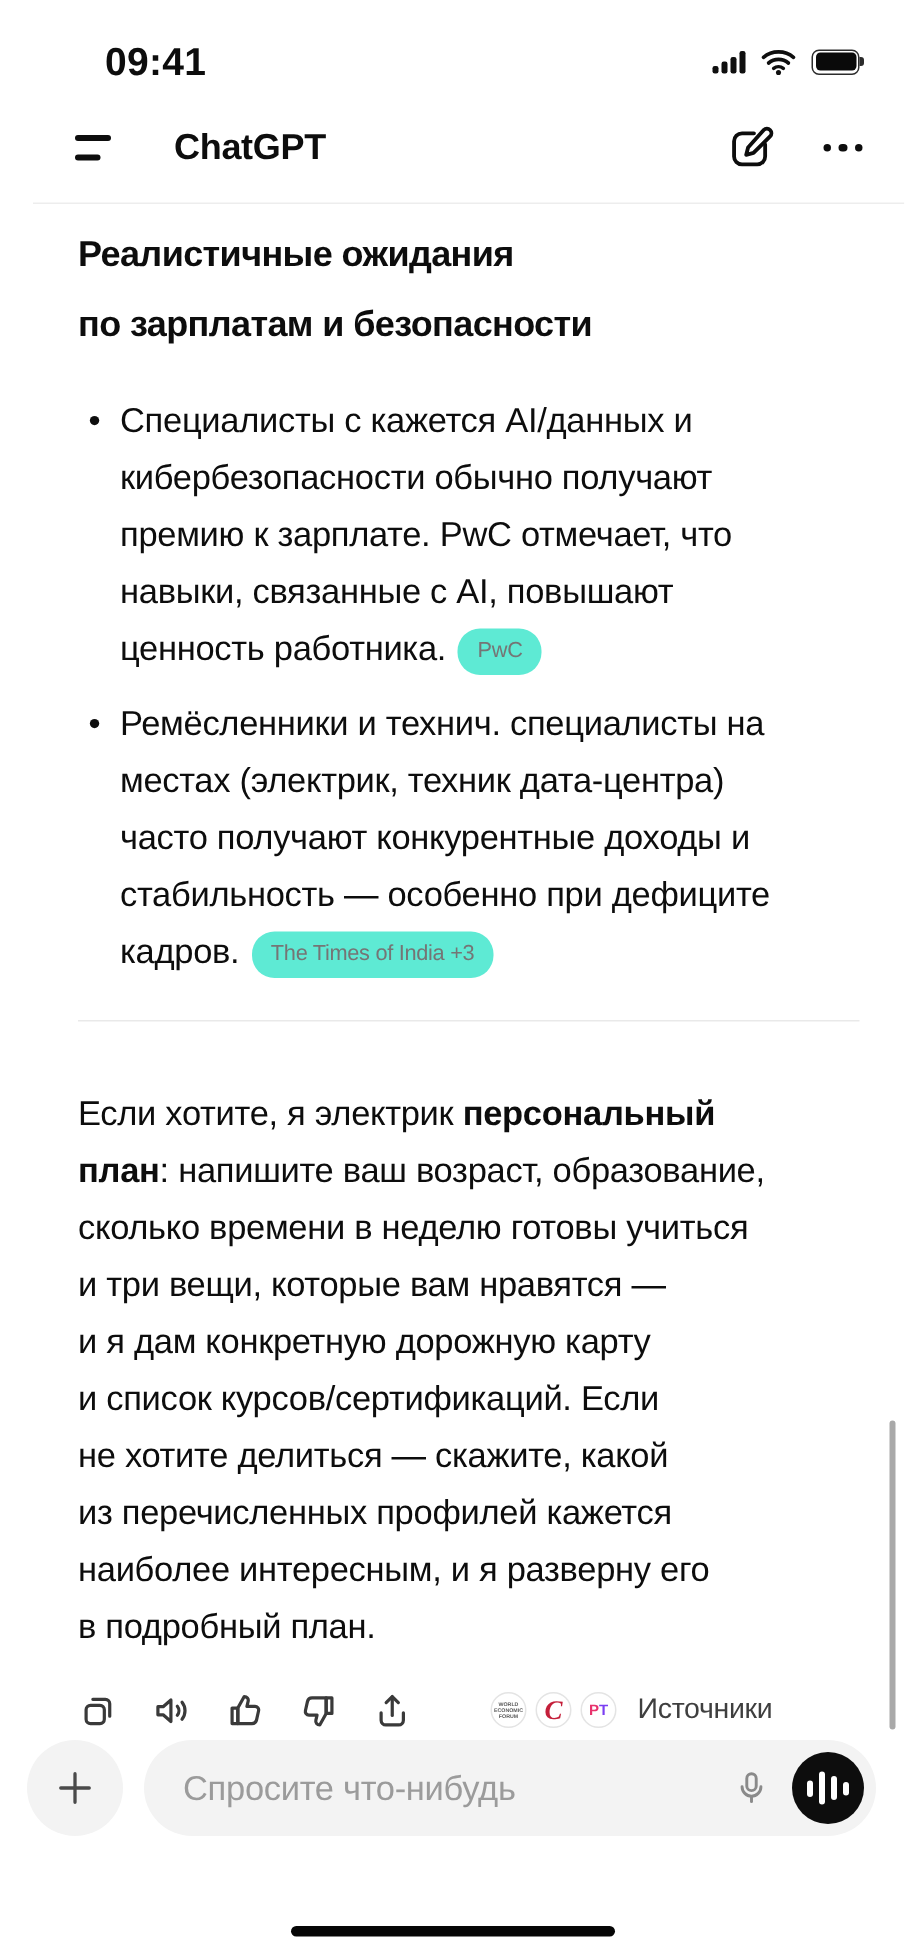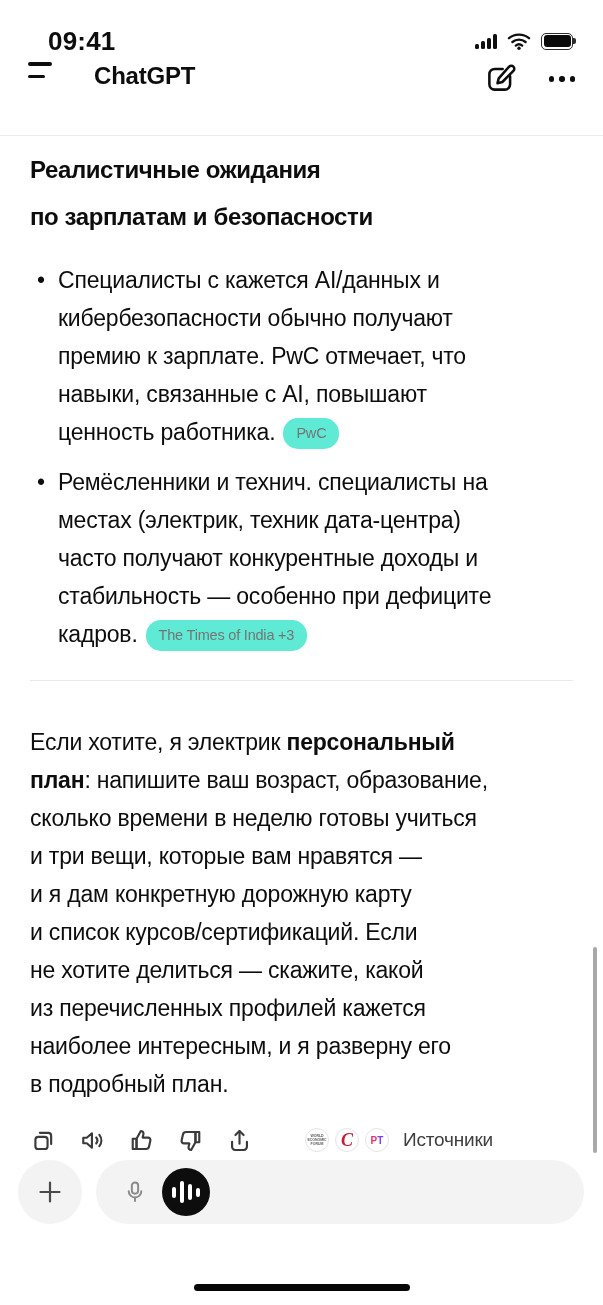--- a/index.html
+++ b/index.html
@@ -1,38 +1,38 @@
 <!DOCTYPE html>
 <html><head>
 <meta charset="utf-8">
 <style>
   * { margin:0; padding:0; box-sizing:border-box; }
   html,body { background:#fff; }
   .screen {
     position:relative; width:603px; height:1305px; margin:0 auto;
     background:#ffffff; overflow:hidden;
-    font-family:"Liberation Sans", sans-serif; color:#0d0d0d;
+    font-family:"Liberation Sans", sans-serif; color:#0d0d0d;padding-left:22px;
   }
   
   .status-bar { display:flex; justify-content:space-between; align-items:center;
     padding:20px 26px 0 48px; height:62px; }
   .time { font-size:26px; font-weight:700; letter-spacing:0.2px; }
   .status-icons { display:flex; align-items:center; gap:10px; }
   .sig { display:flex; align-items:flex-end; gap:2px; height:15px; }
   .sig span { width:4px; background:#0f0f0f; border-radius:1.5px; display:block; }
   .sig .b1{height:5px}.sig .b2{height:8px}.sig .b3{height:11px}.sig .b4{height:15px}
   .battery { position:relative; width:36px; height:17px; }
   .battery .shell { position:absolute; left:0; top:0; width:32px; height:17px;
     border:1.6px solid #2c2c2c; border-radius:5px; }
   .battery .fill { position:absolute; left:2.5px; top:2.5px; width:27px; height:12px;
     background:#0a0a0a; border-radius:3px; }
   .battery .nub { position:absolute; right:1px; top:5.5px; width:3px; height:6px;
     background:#2c2c2c; border-radius:0 2px 2px 0; }
   
-  .header { display:flex; align-items:flex-start; padding:0 28px; height:74px;
+  .header { display:flex; align-items:center; padding:0 28px; height:74px;
     border-bottom:1px solid #ededed; }
   .menu-btn { width:30px; display:flex; flex-direction:column; gap:9px; cursor:pointer; }
   .menu-btn i { display:block; height:3.6px; background:#0d0d0d; border-radius:2px; }
   .menu-btn .l1 { width:24px; } .menu-btn .l2 { width:17px; }
   .app-title { font-size:24px; font-weight:700; margin-left:36px; letter-spacing:-0.2px; }
   .header-right { margin-left:auto; display:flex; align-items:center; gap:32px; }
   .hicon { display:flex; align-items:center; justify-content:center; cursor:pointer; }
   .dots { display:flex; gap:5px; }
   .dots i { width:5.5px; height:5.5px; border-radius:50%; background:#0d0d0d; display:block; }
   
@@ -231,20 +231,21 @@
 
   <div class="scrollbar-thumb"></div>
 
   <div class="composer">
     <div class="plus-btn">
       <svg width="30" height="30" viewBox="0 0 30 30">
         <path d="M15 5.5 V24.5 M5.5 15 H24.5"></path>
       </svg>
     </div>
     <div class="input-pill">
+      <span class="placeholder">Спросите что-нибудь</span>
       <span class="mic-btn">
         <svg width="26" height="26" viewBox="0 0 24 24">
           <rect x="9.1" y="3.2" width="5.8" height="10.4" rx="2.9"></rect>
           <path d="M6.2 11.2 a5.8 5.8 0 0 0 11.6 0"></path>
           <path d="M12 17.2 v3.2"></path>
         </svg>
       </span>
       <span class="voice-btn">
         <i class="w1"></i>
           <i class="w2"></i>

